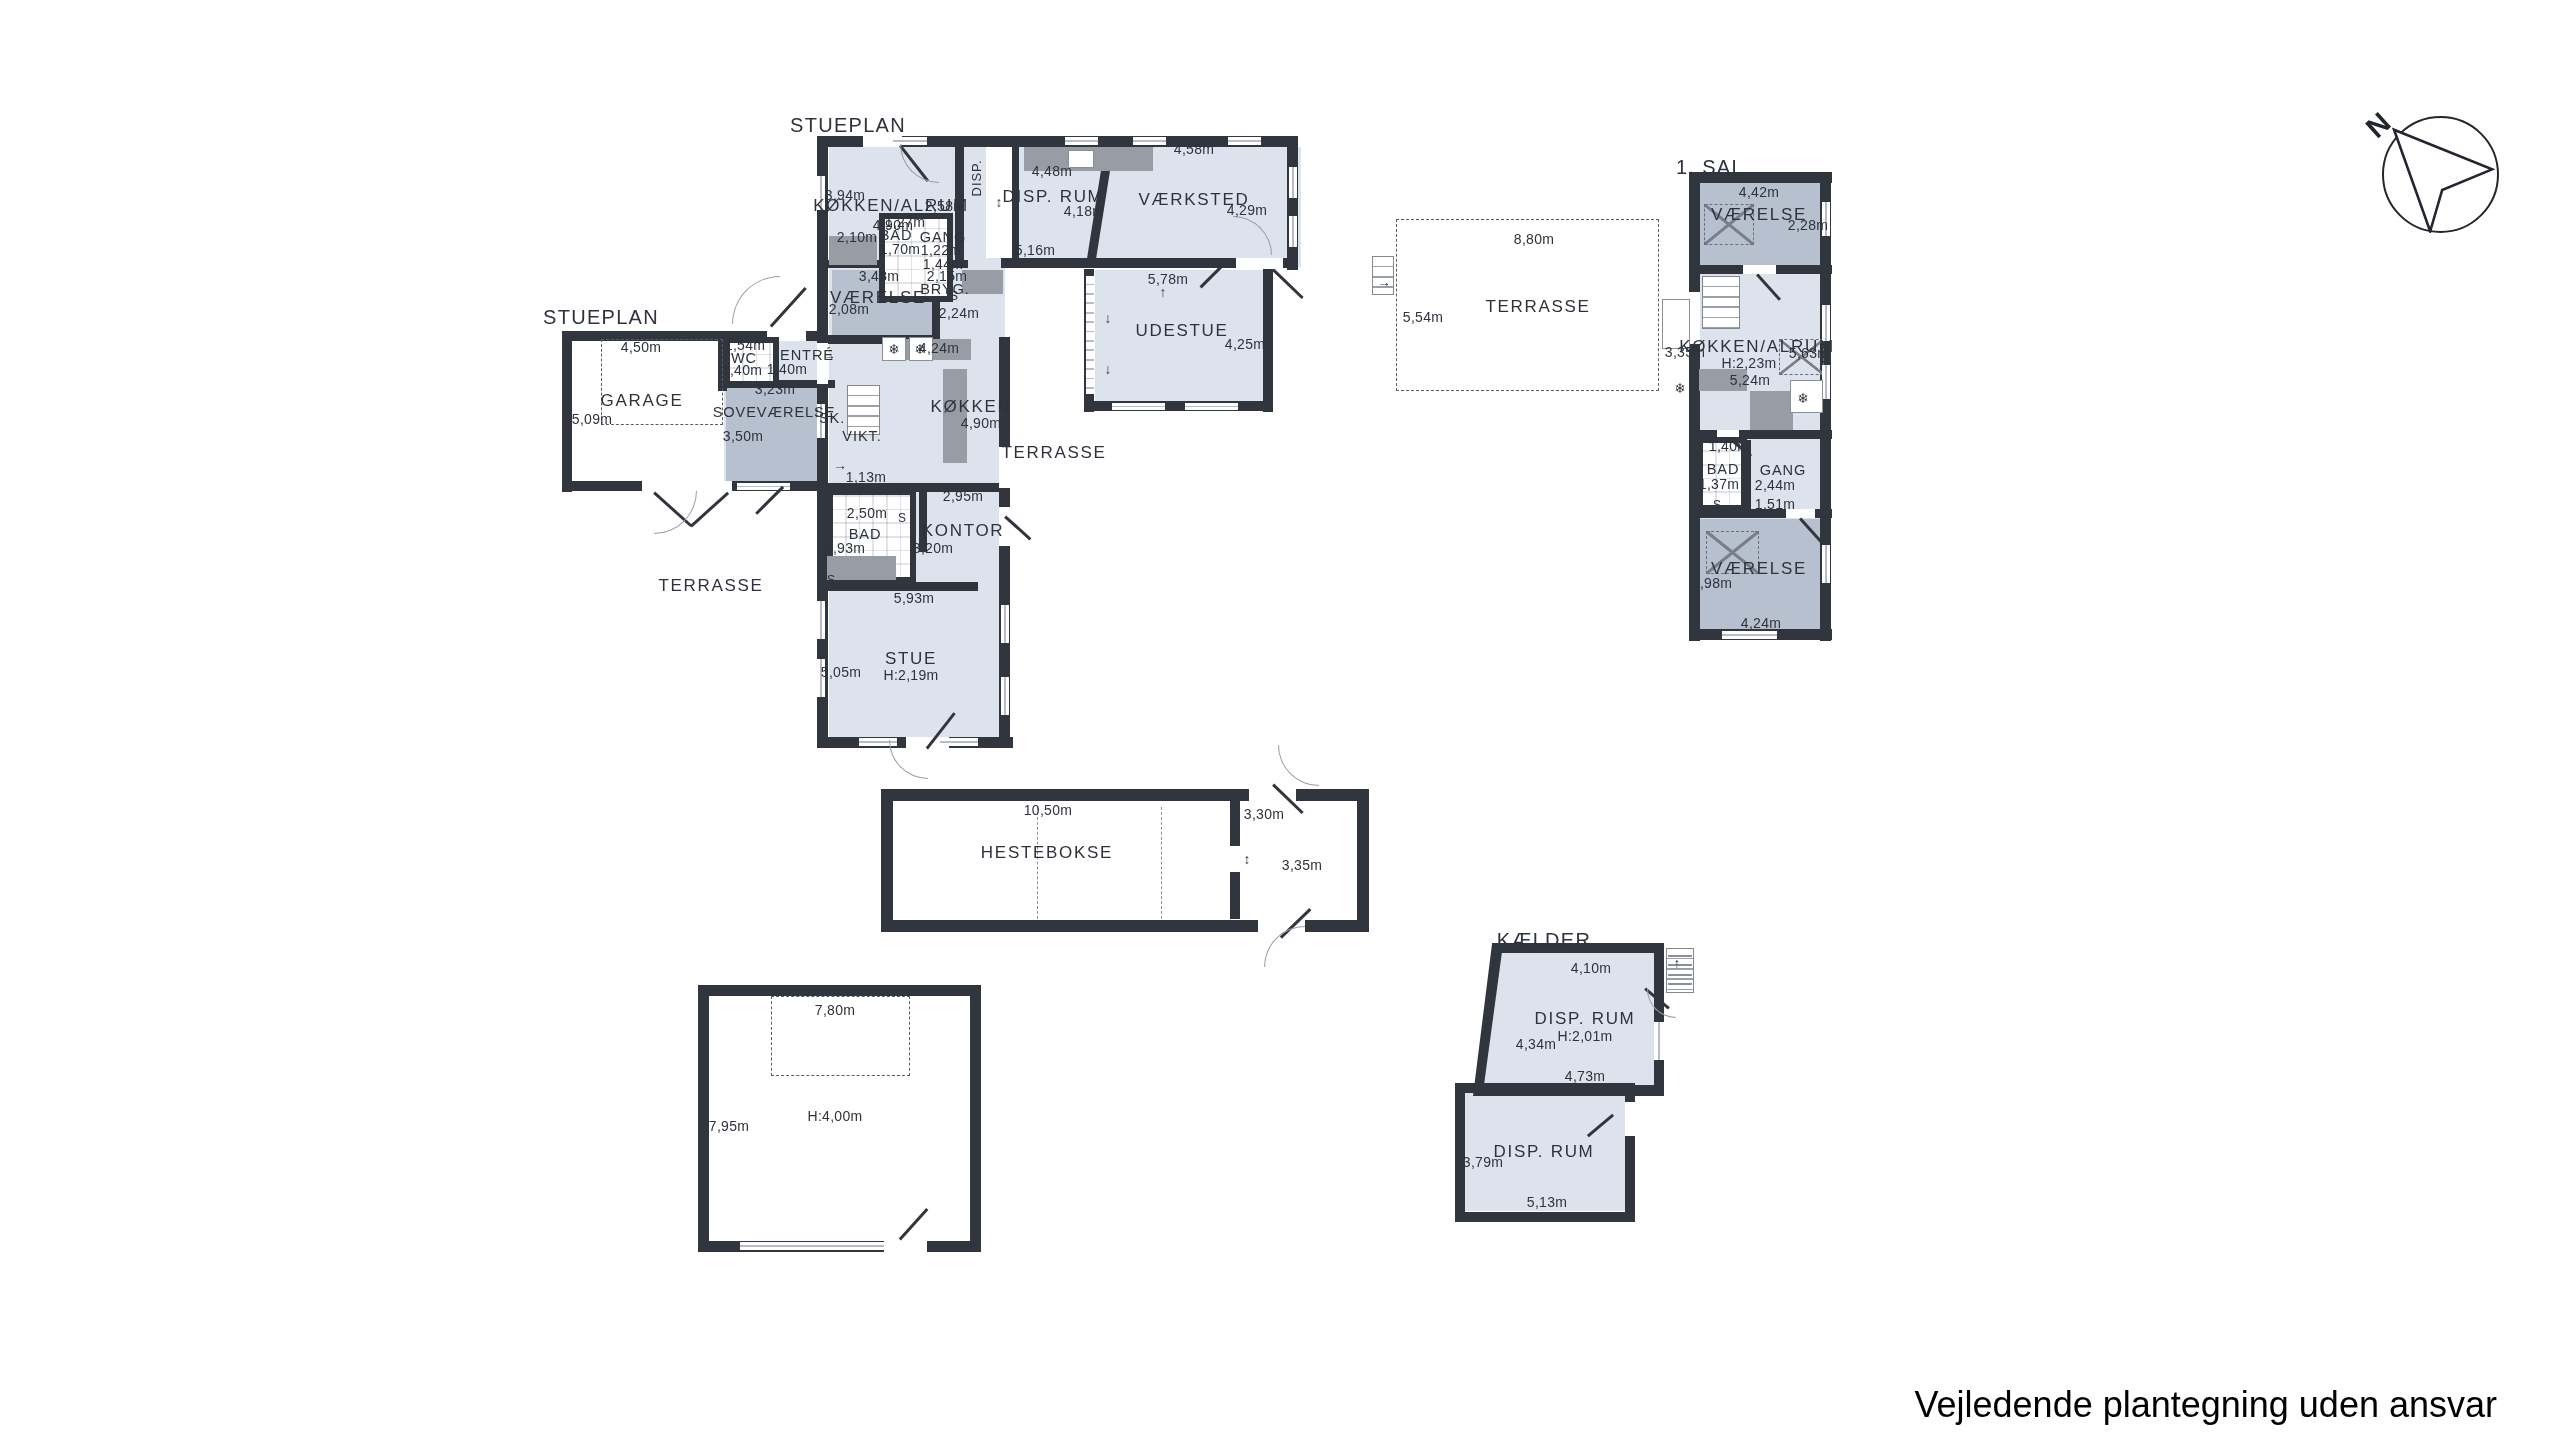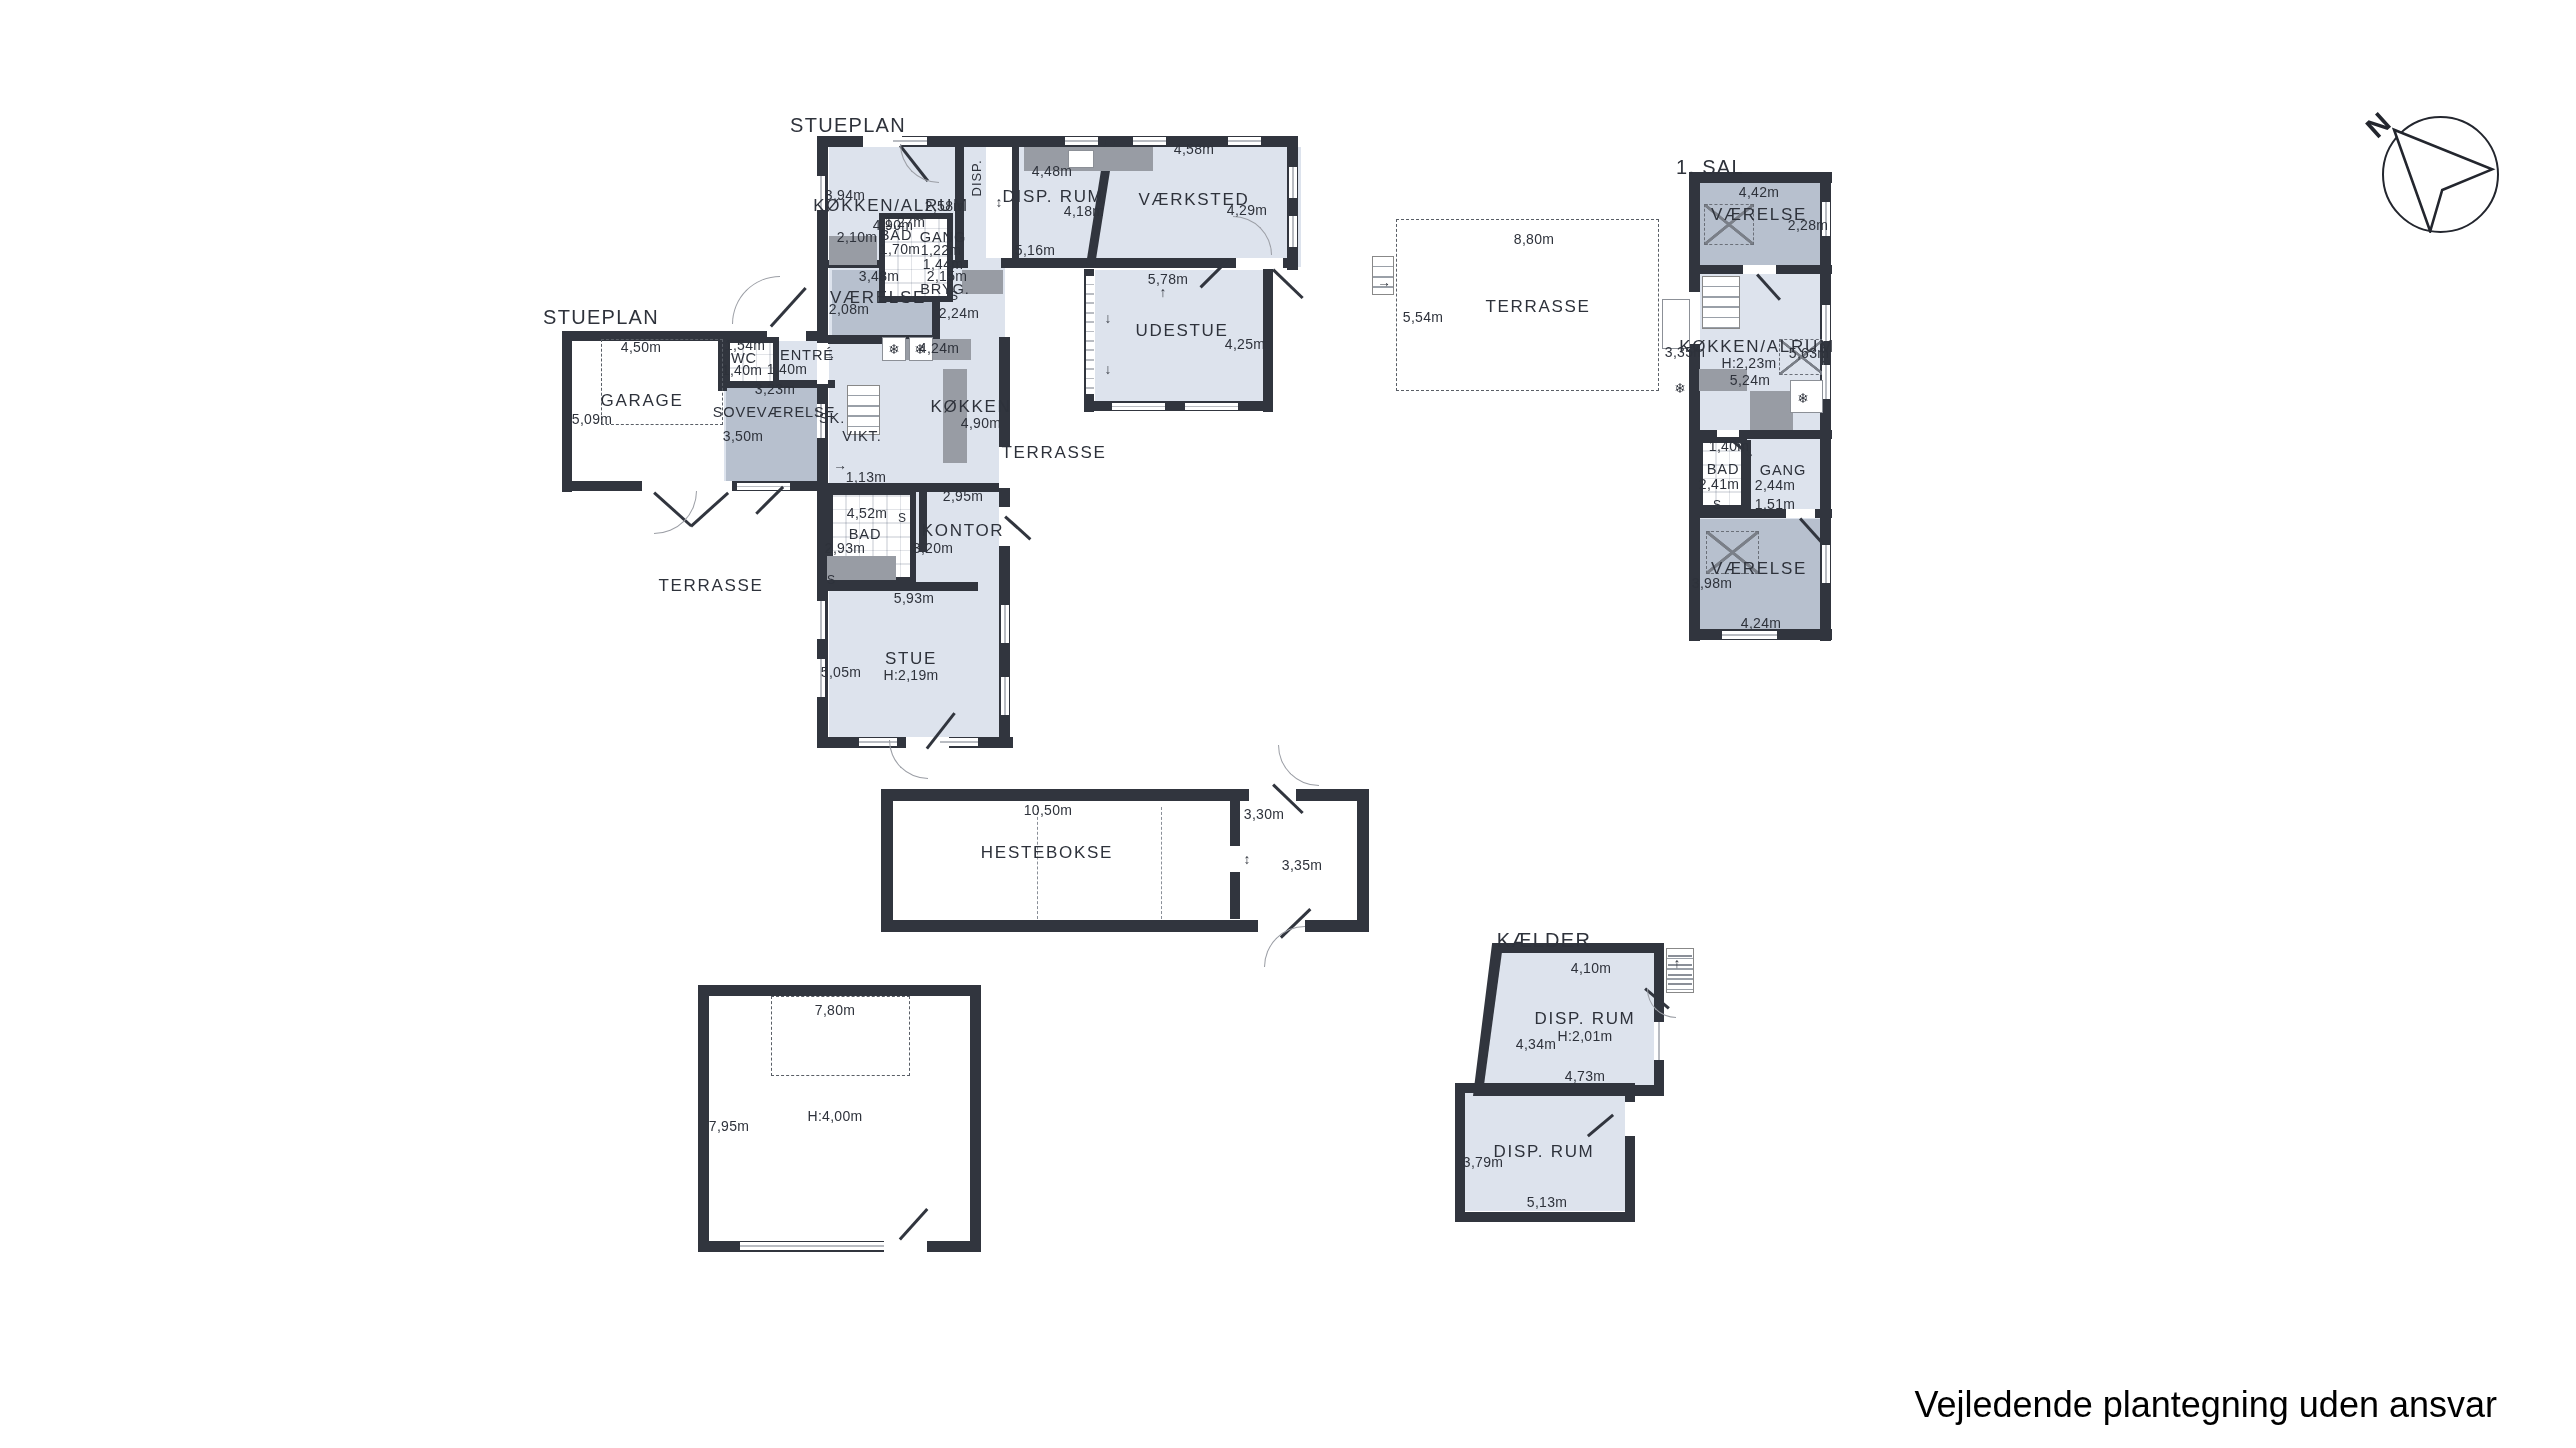--- a/index.html
+++ b/index.html
@@ -269,21 +269,21 @@
     <div class="lbl m" style="left: 775px; top: 389px;">3,23m</div>
     <div class="lbl m" style="left: 743px; top: 436px;">3,50m</div>
     <div class="lbl rs" style="left: 832px; top: 418px;">SK.</div>
     <div class="lbl rs" style="left: 862px; top: 436px;">VIKT.</div>
     <div class="lbl r" style="left: 971px; top: 407px;">KØKKEN</div>
     <div class="lbl m" style="left: 981px; top: 423px;">4,90m</div>
     <div class="lbl m" style="left: 939px; top: 348px;">4,24m</div>
     <div class="lbl m" style="left: 866px; top: 477px;">1,13m</div>
     <div class="lbl m" style="left: 963px; top: 496px;">2,95m</div>
     <div class="lbl r" style="left: 963px; top: 531px;">KONTOR</div>
-    <div class="lbl m" style="left: 867px; top: 513px;">4,52m</div>
+    <div class="lbl m" style="left: 867px; top: 513px;">2,50m</div>
     <div class="lbl rs" style="left: 865px; top: 534px;">BAD</div>
     <div class="lbl m" style="left: 845px; top: 548px;">2,93m</div>
     <div class="lbl m" style="left: 933px; top: 548px;">3,20m</div>
     <div class="lbl m" style="left: 914px; top: 598px;">5,93m</div>
     <div class="lbl r" style="left: 911px; top: 659px;">STUE</div>
     <div class="lbl m" style="left: 911px; top: 675px; text-align: center;">H:2,19m</div>
     <div class="lbl m" style="left: 841px; top: 672px;">5,05m</div>
     <div class="lbl r" style="left: 711px; top: 586px;">TERRASSE</div>
     <div class="lbl r" style="left: 1538px; top: 307px;">TERRASSE</div>
     <div class="lbl m" style="left: 1534px; top: 239px;">8,80m</div>
@@ -291,21 +291,21 @@
     <div class="lbl r" style="left: 1759px; top: 215px;">VÆRELSE</div>
     <div class="lbl m" style="left: 1759px; top: 192px;">4,42m</div>
     <div class="lbl m" style="left: 1808px; top: 225px;">2,28m</div>
     <div class="lbl r" style="left: 1757px; top: 347px;">KØKKEN/ALRUM</div>
     <div class="lbl m" style="left: 1749px; top: 363px;">H:2,23m</div>
     <div class="lbl m" style="left: 1750px; top: 380px;">5,24m</div>
     <div class="lbl m" style="left: 1685px; top: 352px;">3,35m</div>
     <div class="lbl m" style="left: 1809px; top: 353px;">5,63m</div>
     <div class="lbl m" style="left: 1729px; top: 446px;">1,40m</div>
     <div class="lbl rs" style="left: 1723px; top: 469px;">BAD</div>
-    <div class="lbl m" style="left: 1719px; top: 484px;">2,41m</div>
+    <div class="lbl m" style="left: 1719px; top: 484px;">1,37m</div>
     <div class="lbl rs" style="left: 1783px; top: 470px;">GANG</div>
     <div class="lbl m" style="left: 1775px; top: 485px;">2,44m</div>
     <div class="lbl m" style="left: 1775px; top: 504px;">1,51m</div>
     <div class="lbl r" style="left: 1759px; top: 569px;">VÆRELSE</div>
     <div class="lbl m" style="left: 1712px; top: 583px;">3,98m</div>
     <div class="lbl m" style="left: 1761px; top: 623px;">4,24m</div>
     <div class="lbl r" style="left: 1047px; top: 853px;">HESTEBOKSE</div>
     <div class="lbl m" style="left: 1048px; top: 810px;">10,50m</div>
     <div class="lbl m" style="left: 1264px; top: 814px;">3,30m</div>
     <div class="lbl m" style="left: 1302px; top: 865px;">3,35m</div>

